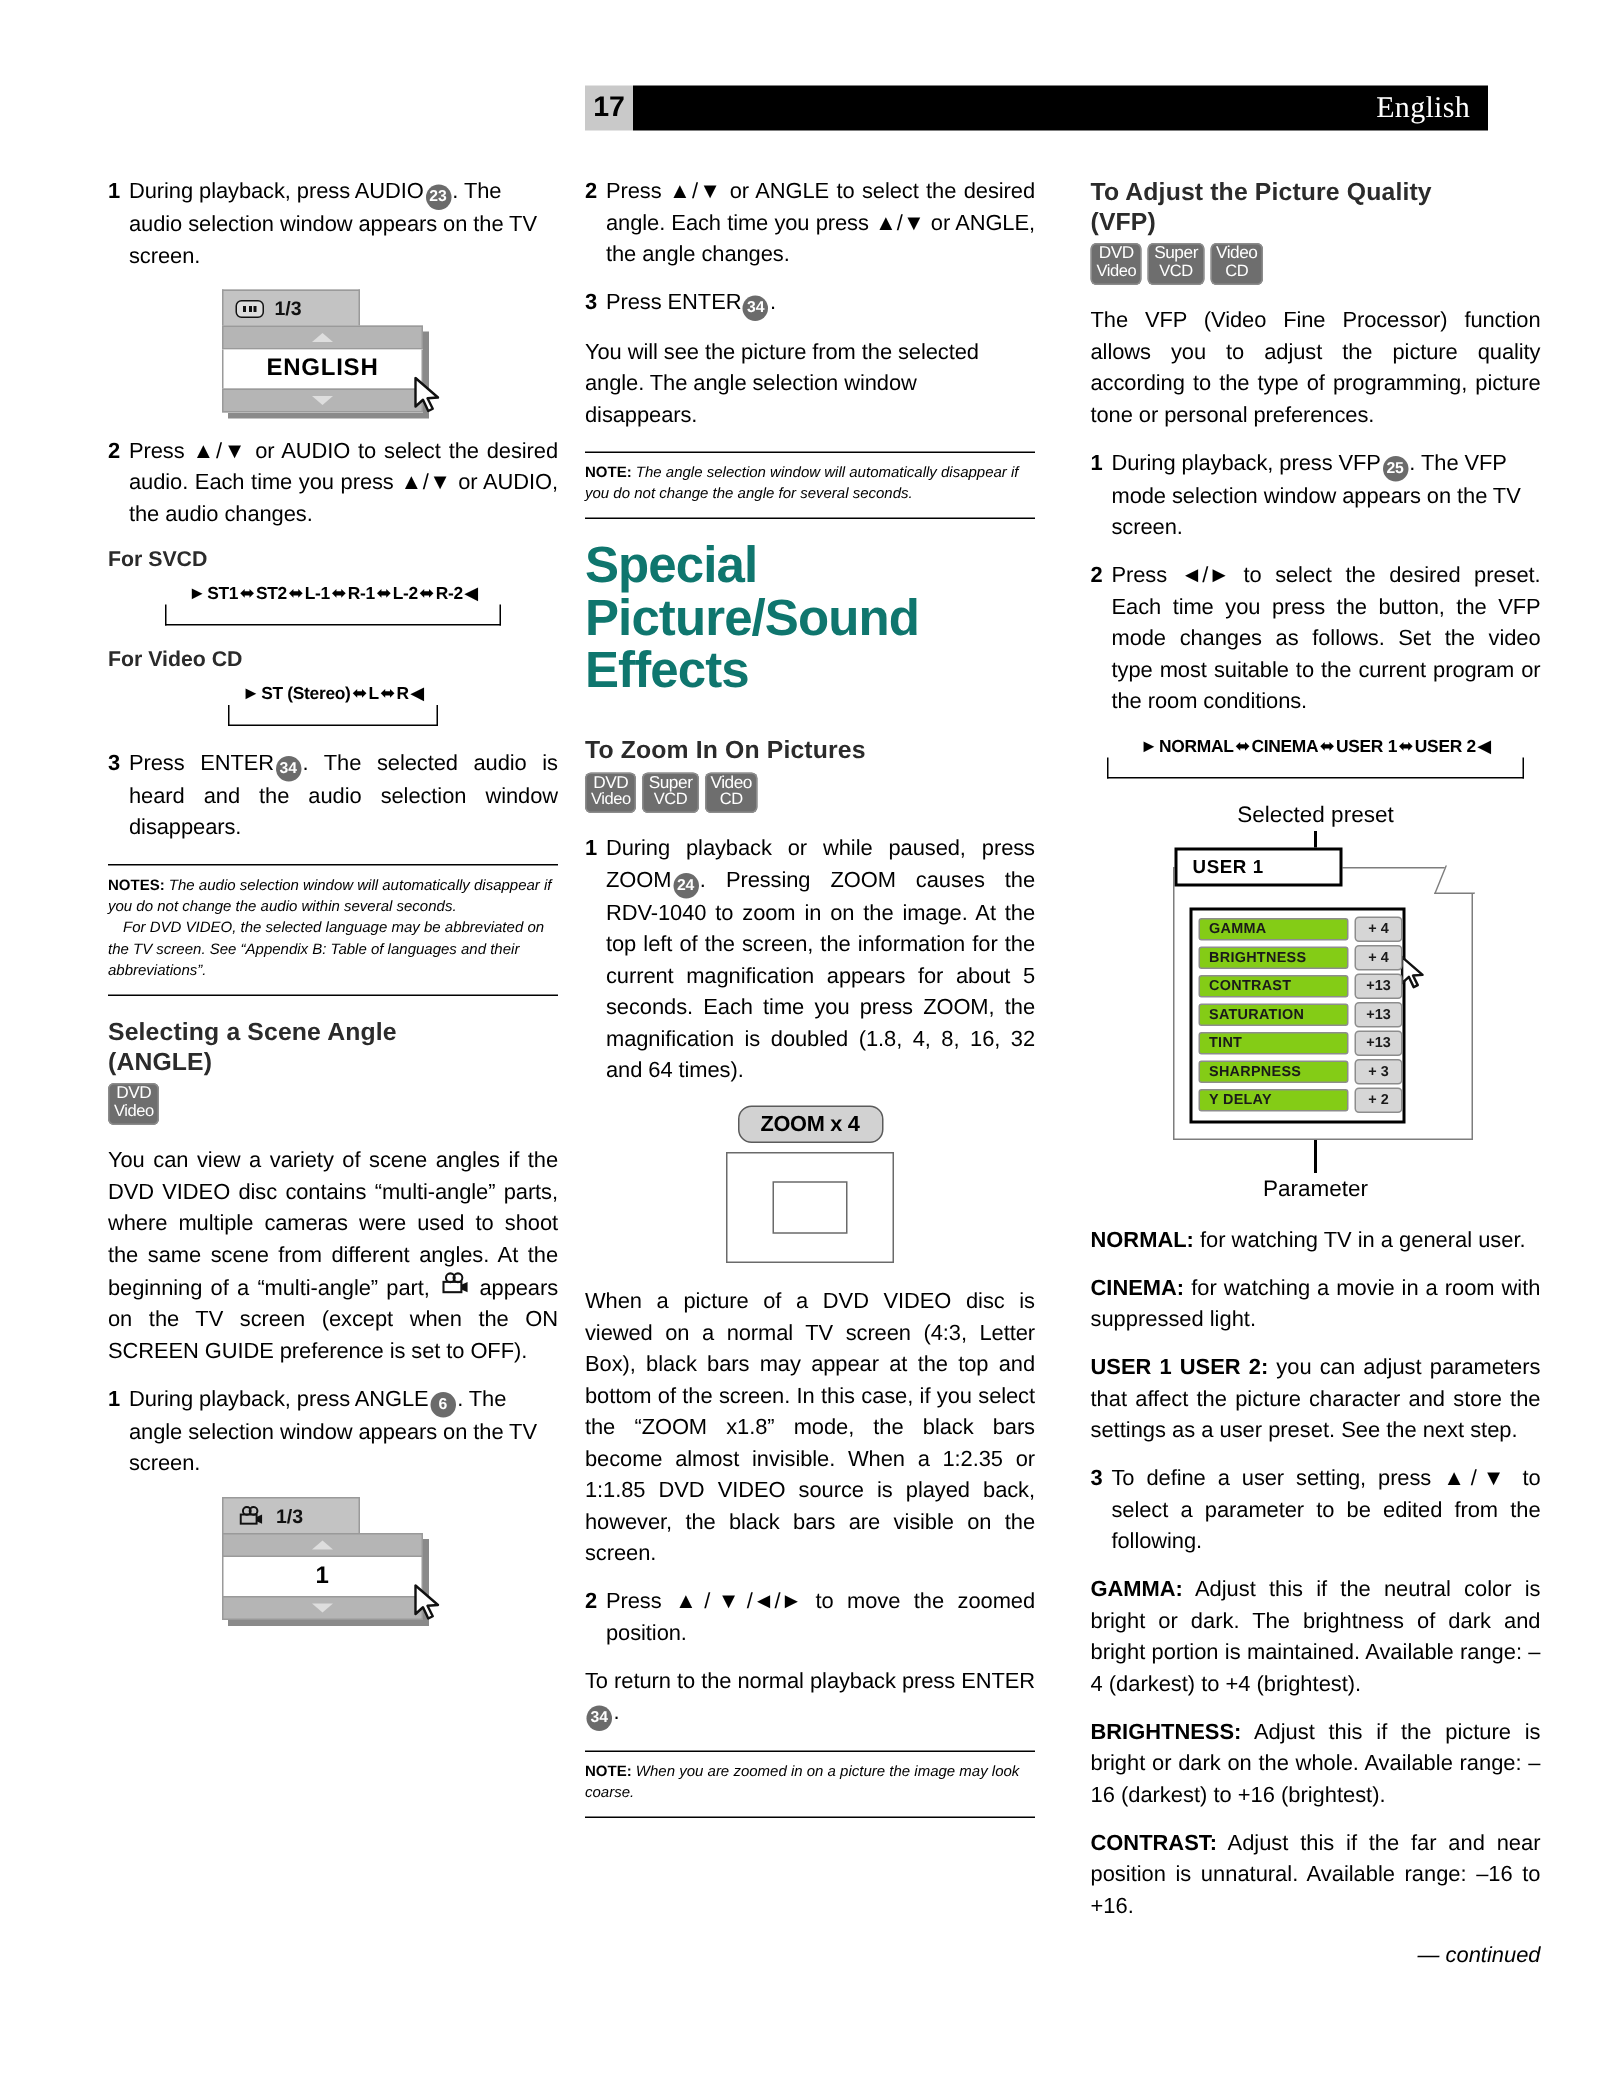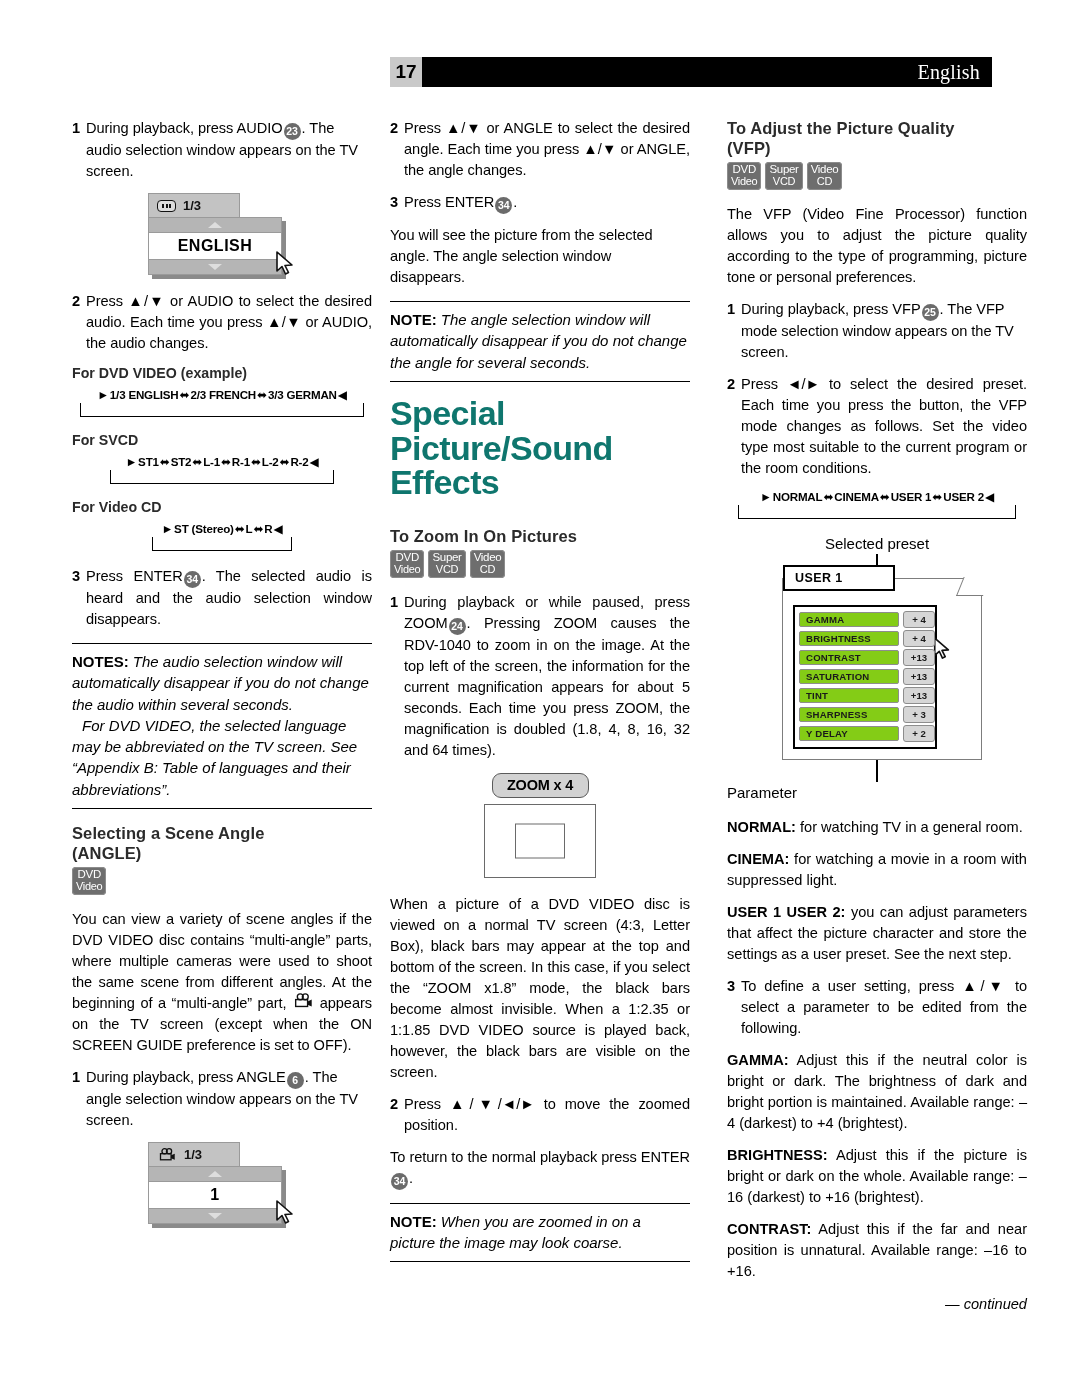--- a/index.html
+++ b/index.html
@@ -115,21 +115,21 @@
     color: #2b2b2b;
   }
 
   
   .note-block {
     border-top: 1.6px solid #000;
     border-bottom: 1.6px solid #000;
     padding: 7px 0 8px 0;
     margin: 13px 0 14px 0;
     font-style: italic;
-    font-size: 15px;
+    font-size: 10px;
     line-height: 1.42;
   }
   .note-block b { font-style: normal; font-weight: bold; }
   .note-block .indent { text-indent: 10px; display:block; }
 
   .defn { font-size: 14.6px; line-height: 1.44; margin: 0 0 11px 0; text-align: justify; }
   .defn b { font-weight: bold; }
 
   .continued {
     font-size: 14.6px;
@@ -391,21 +391,21 @@
     width: 26px; height: 18px;
     background: #fff;
     border-left: 1.6px solid #7d7d7d;
     border-bottom: 1.6px solid #7d7d7d;
     transform: skewX(-22deg);
     transform-origin: bottom left;
   }
   .vfp-cursor { position: absolute; width: 20px; height: 24px; }
 
   .vfp-botlabel {
-    text-align: left;
+    text-align: center;
     font-size: 15px;
     margin-top: 2px;
   }
   .vfp-leader-bot {
     width: 1.6px; background: #000;
     height: 22px; margin: 0 auto 2px auto;
   }
 </style>
 </head>
 <body>
@@ -445,27 +445,20 @@
         <path d="M3 1 L3 20 L8 15.5 L11.5 23 L14.5 21.5 L11 14.5 L18 14 Z" fill="#fff" stroke="#111" stroke-width="1.6" stroke-linejoin="round"></path>
       </svg>
     </div>
   </div>
 
   <div class="step">
     <span class="step-num">2</span>
     <span class="step-body">Press ▲/▼ or AUDIO to select the desired audio. Each time you press ▲/▼ or AUDIO, the audio changes.</span>
   </div>
 
-  <div>
-    <div class="sub-bold">For DVD VIDEO (example)</div>
-    <div class="cycle">
-      <div class="cycle-text"><span class="arr">►</span><span>1/3 ENGLISH</span><span class="arr">⬌</span><span>2/3 FRENCH</span><span class="arr">⬌</span><span>3/3 GERMAN</span><span class="arr">◀</span></div>
-      <div class="cycle-inner" style="width:282px"></div>
-    </div>
-  </div>
 
   <div>
     <div class="sub-bold">For SVCD</div>
     <div class="cycle">
       <div class="cycle-text"><span class="arr">►</span><span>ST1</span><span class="arr">⬌</span><span>ST2</span><span class="arr">⬌</span><span>L-1</span><span class="arr">⬌</span><span>R-1</span><span class="arr">⬌</span><span>L-2</span><span class="arr">⬌</span><span>R-2</span><span class="arr">◀</span></div>
       <div class="cycle-inner" style="width:222px"></div>
     </div>
   </div>
 
   <div>
@@ -683,21 +676,21 @@
             <span class="vfp-name">Y DELAY</span>
             <span class="vfp-val">+ 2</span>
           </div>
         </div>
       </div>
     </div>
     <div class="vfp-leader-bot"></div>
     <div class="vfp-botlabel">Parameter</div>
   </div>
 
-  <p class="defn" style="margin-top:16px"><b>NORMAL:</b><span> for watching TV in a general room.</span></p>
+  <p class="defn" style="margin-top:16px"><b>NORMAL:</b><span> for watching TV in a general user.</span></p>
   <p class="defn"><b>CINEMA:</b><span> for watching a movie in a room with suppressed light.</span></p>
   <p class="defn"><b>USER 1 USER 2:</b><span> you can adjust parameters that affect the picture character and store the settings as a user preset. See the next step.</span></p>
 
   <div class="step">
     <span class="step-num">3</span>
     <span class="step-body">To define a user setting, press ▲/▼ to select a parameter to be edited from the following.</span>
   </div>
 
   <p class="defn"><b>GAMMA:</b><span> Adjust this if the neutral color is bright or dark. The brightness of dark and bright portion is maintained. Available range: –4 (darkest) to +4 (brightest).</span></p>
   <p class="defn"><b>BRIGHTNESS:</b><span> Adjust this if the picture is bright or dark on the whole. Available range: –16 (darkest) to +16 (brightest).</span></p>

